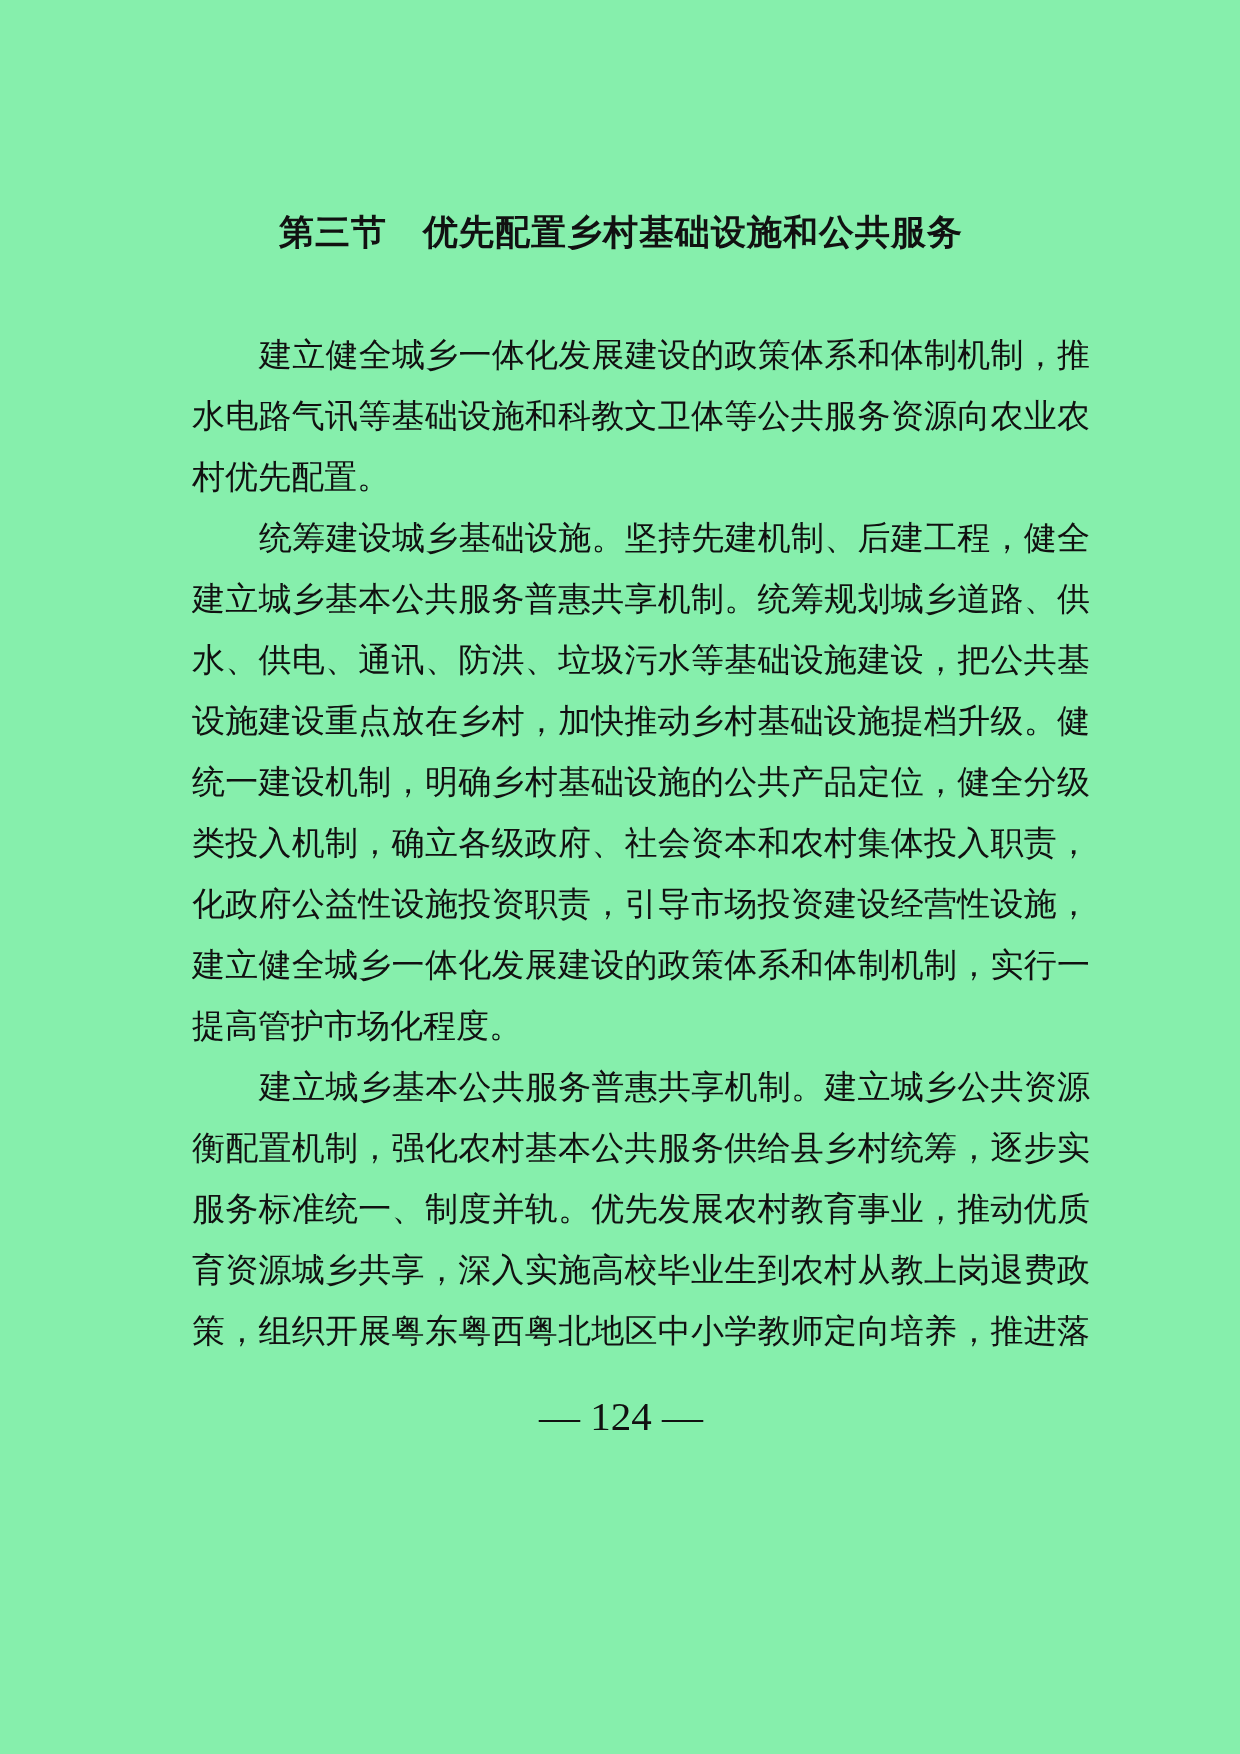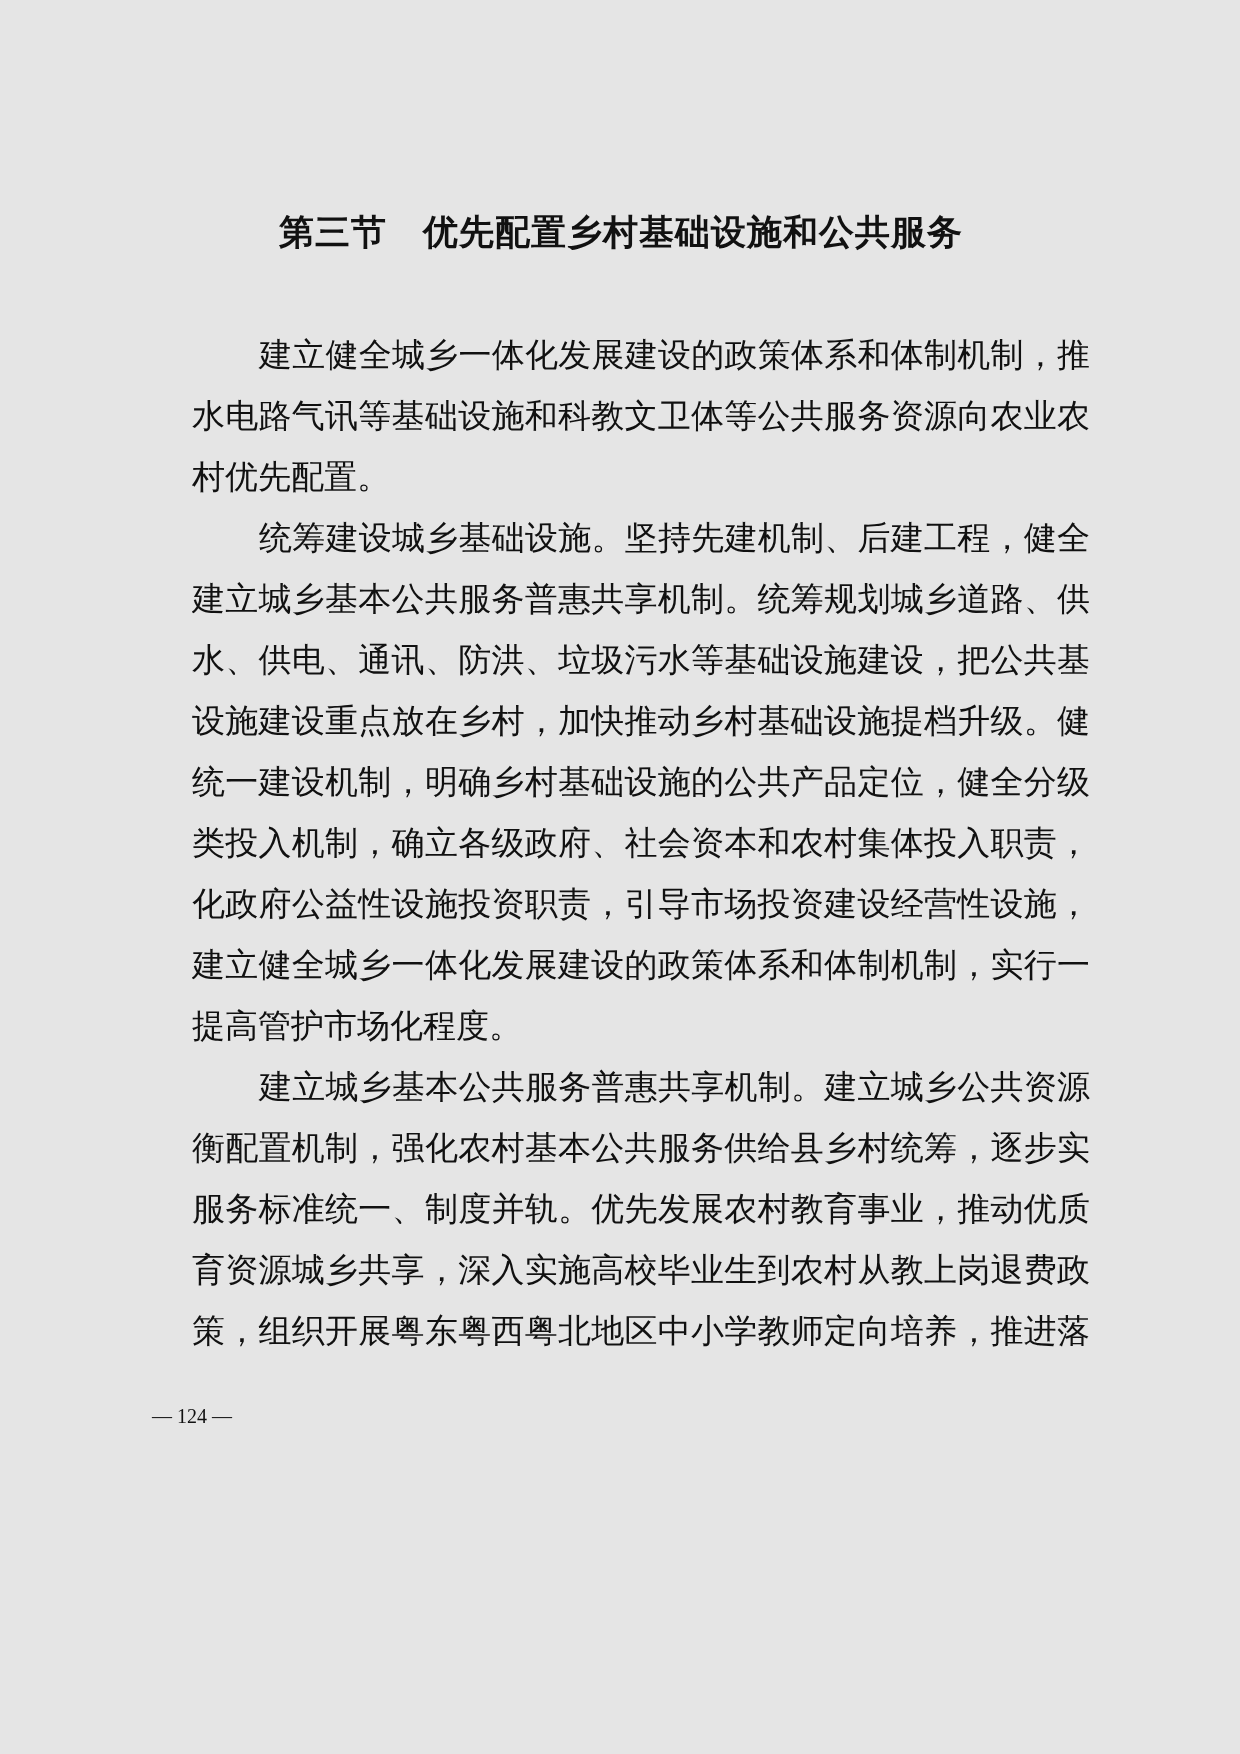--- a/index.html
+++ b/index.html
@@ -5,21 +5,21 @@
   html, body {
     margin: 0;
     padding: 0;
     background: #ffffff;
   }
   .page {
     position: relative;
     width: 1240px;
     height: 1754px;
     box-sizing: border-box;
-    background: #e5e5e5;
+    background: #86efac;
     color: #111111;
     padding: 211px 150px 0 152px;
     font-family: "Liberation Serif", serif;
     overflow: hidden;
   }
   .title {
     margin: 0;
     text-align: center;
     font-family: "Liberation Sans", sans-serif;
     font-weight: 700;
@@ -47,24 +47,24 @@
     text-indent: 67px;
   }
   .line.flush {
     text-align-last: left;
   }
   .b {
     font-weight: 400;
   }
   .footer {
     margin-top: 34px;
-    font-size: 20px;
+    font-size: 41px;
     line-height: 40px;
     color: #111111;
-    text-align: left;
+    text-align: center;
   }
 </style>
 </head>
 <body>
 
 <div class="page">
   <h1 class="title">第三节　优先配置乡村基础设施和公共服务</h1>
 
   <div class="doc-body">
       <div class="line first"><span>建立健全城乡一体化发展建设的政策体系和体制机制，推动</span></div>

